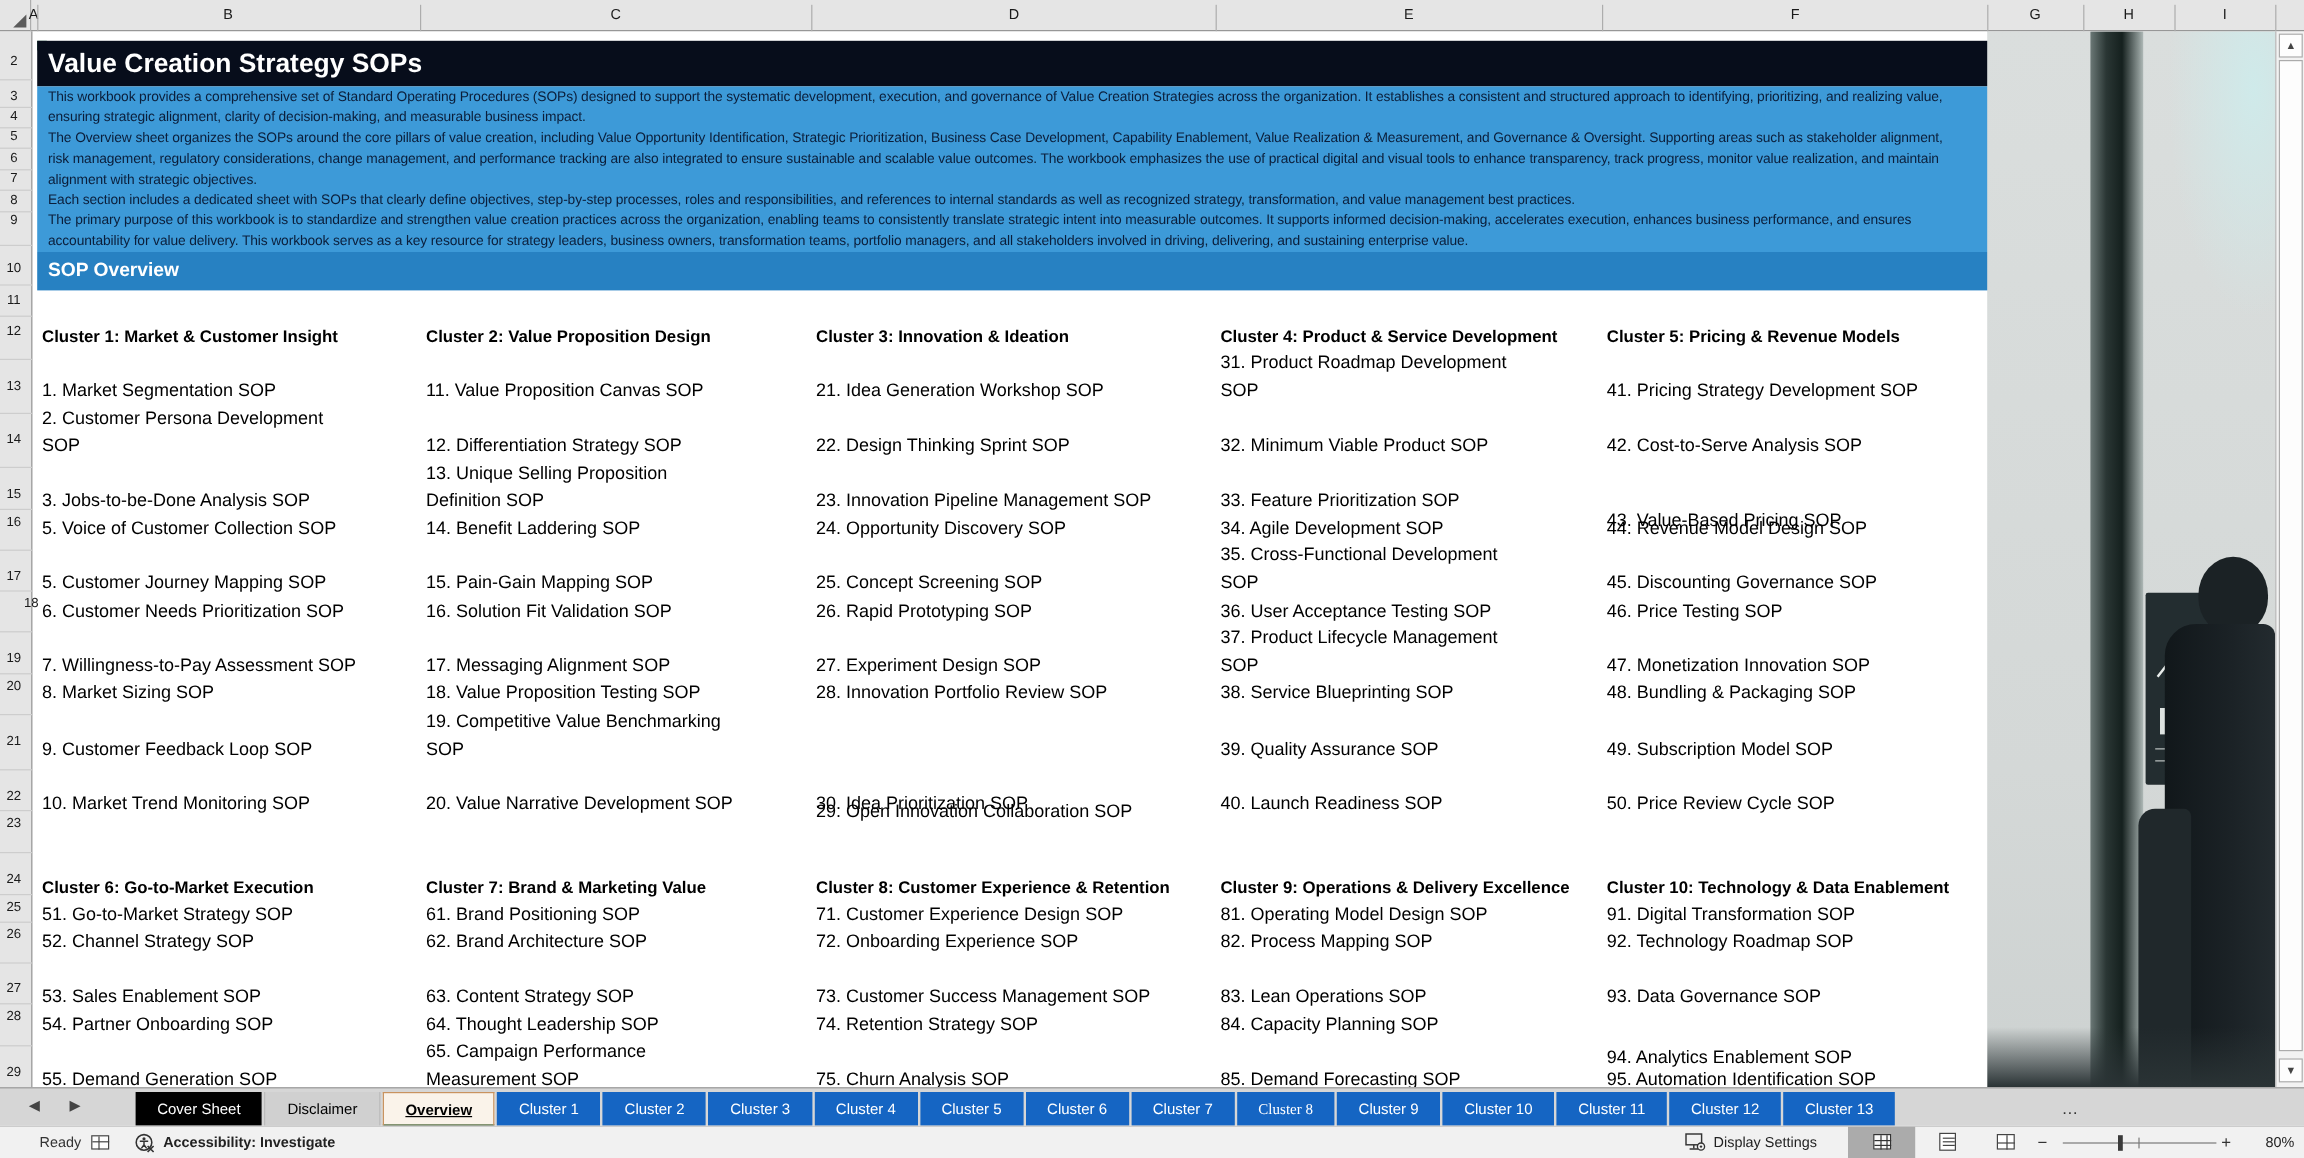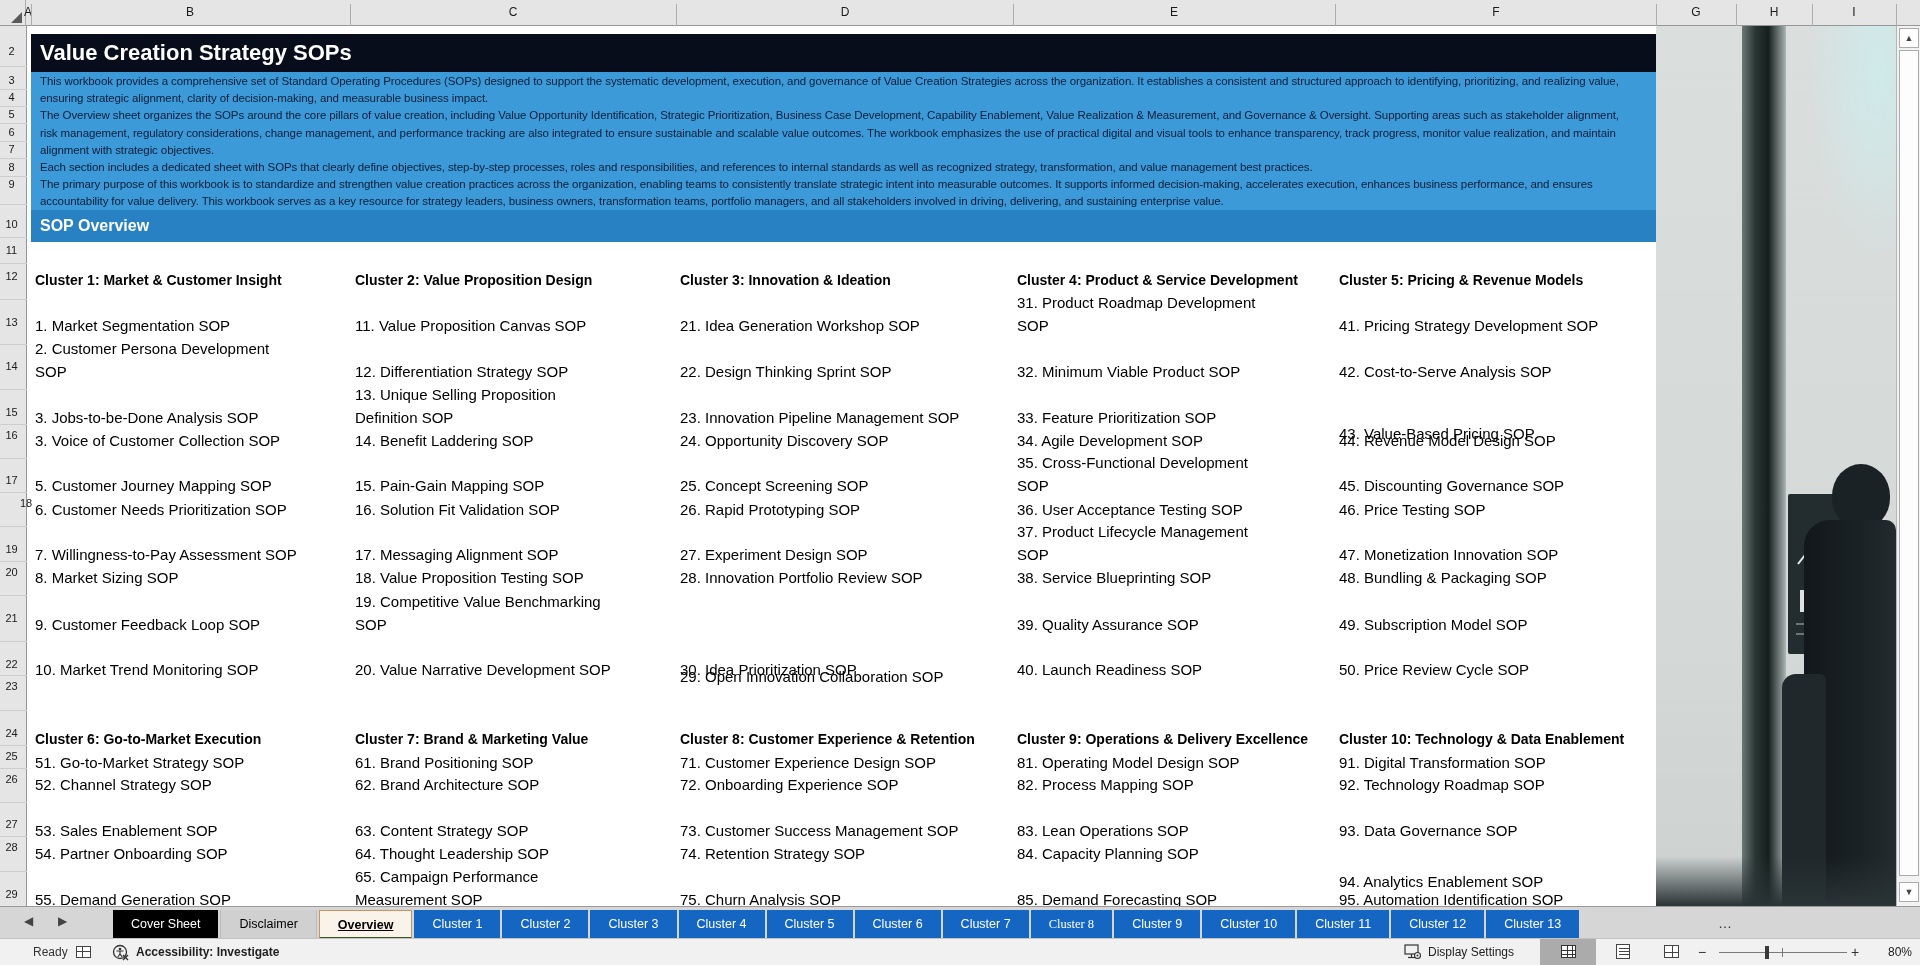--- a/index.html
+++ b/index.html
@@ -194,21 +194,21 @@
       <div class="abs descline nw" style="top: 106.2px;">The primary purpose of this workbook is to standardize and strengthen value creation practices across the organization, enabling teams to consistently translate strategic intent into measurable outcomes. It supports informed decision-making, accelerates execution, enhances business performance, and ensures</div>
       <div class="abs descline nw" style="top: 123.4px;">accountability for value delivery. This workbook serves as a key resource for strategy leaders, business owners, transformation teams, portfolio managers, and all stakeholders involved in driving, delivering, and sustaining enterprise value.</div>
     </div>
   <div class="abs nw" id="bannerblk">SOP Overview</div>
   <div class="abs" id="clusters">
       <div class="abs chead nw" style="left: 35px; top: 246px;">Cluster 1: Market &amp; Customer Insight</div>
       <div class="abs item nw" style="left: 35px; top: 291px;">1. Market Segmentation SOP</div>
       <div class="abs item nw" style="left: 35px; top: 314px;">2. Customer Persona Development</div>
       <div class="abs item nw" style="left: 35px; top: 337px;">SOP</div>
       <div class="abs item nw" style="left: 35px; top: 383px;">3. Jobs-to-be-Done Analysis SOP</div>
-      <div class="abs item nw" style="left: 35px; top: 406px;">3. Voice of Customer Collection SOP</div>
+      <div class="abs item nw" style="left: 35px; top: 406px;">5. Voice of Customer Collection SOP</div>
       <div class="abs item nw" style="left: 35px; top: 451px;">5. Customer Journey Mapping SOP</div>
       <div class="abs item nw" style="left: 35px; top: 475px;">6. Customer Needs Prioritization SOP</div>
       <div class="abs item nw" style="left: 35px; top: 520px;">7. Willingness-to-Pay Assessment SOP</div>
       <div class="abs item nw" style="left: 35px; top: 543px;">8. Market Sizing SOP</div>
       <div class="abs item nw" style="left: 35px; top: 590px;">9. Customer Feedback Loop SOP</div>
       <div class="abs item nw" style="left: 35px; top: 635px;">10. Market Trend Monitoring SOP</div>
       <div class="abs chead nw" style="left: 355px; top: 246px;">Cluster 2: Value Proposition Design</div>
       <div class="abs item nw" style="left: 355px; top: 291px;">11. Value Proposition Canvas SOP</div>
       <div class="abs item nw" style="left: 355px; top: 337px;">12. Differentiation Strategy SOP</div>
       <div class="abs item nw" style="left: 355px; top: 360px;">13. Unique Selling Proposition</div>

